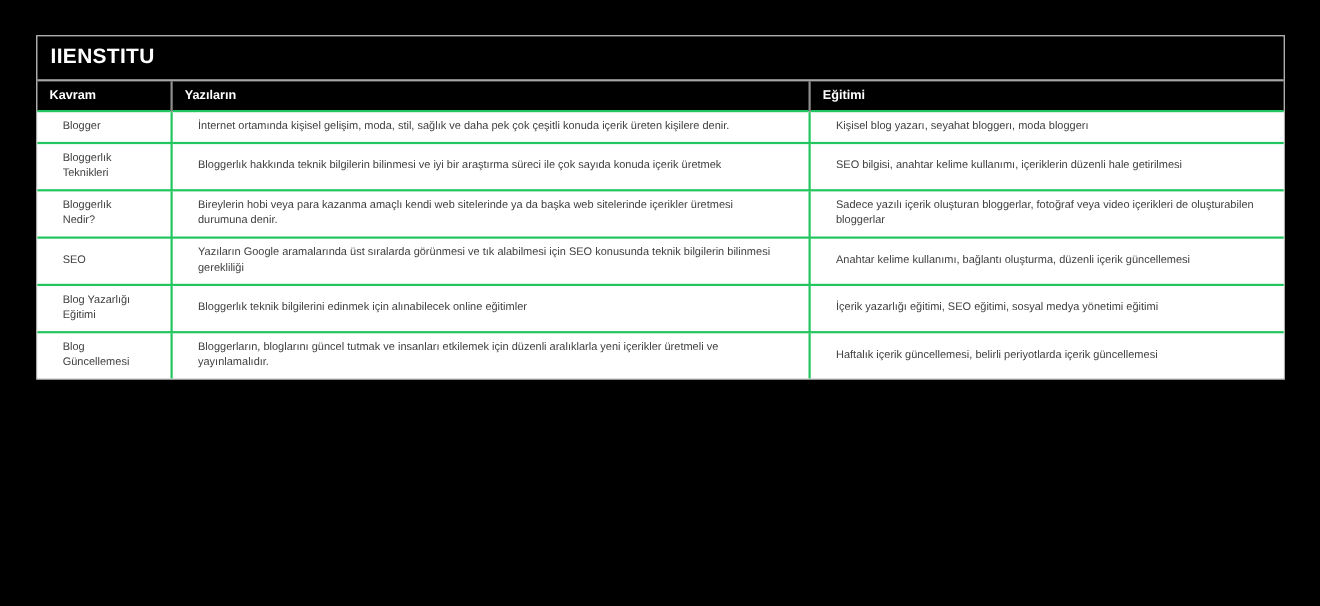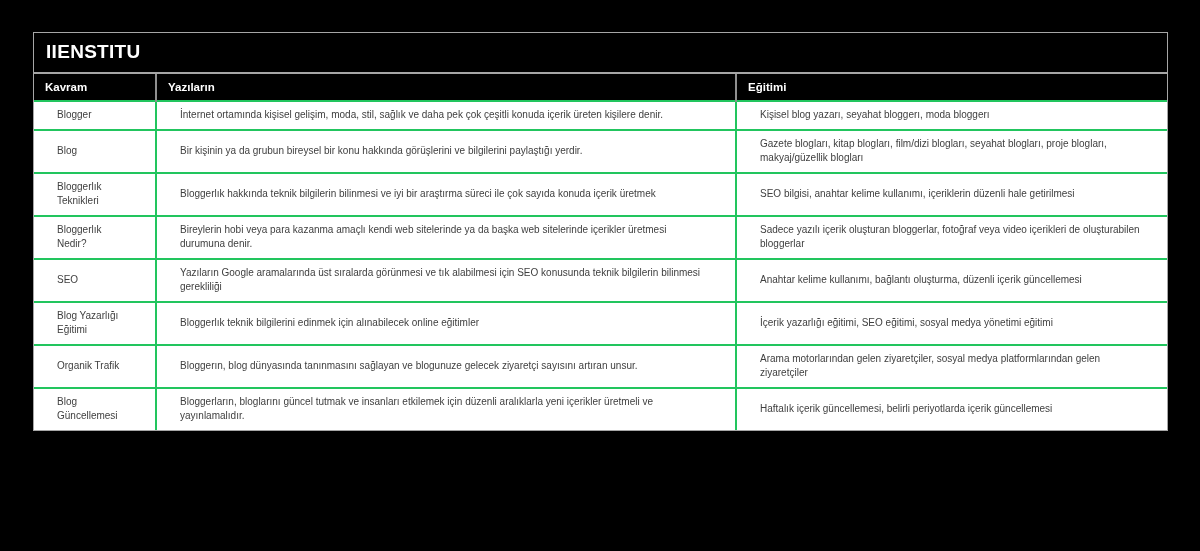--- a/index.html
+++ b/index.html
@@ -89,50 +89,40 @@
           <th>Eğitimi</th>
         </tr>
       </thead>
       <tbody>
         <tr>
           <td>Blogger</td>
           <td>İnternet ortamında kişisel gelişim, moda, stil, sağlık ve daha pek çok çeşitli konuda içerik üreten kişilere denir.</td>
           <td>Kişisel blog yazarı, seyahat bloggerı, moda bloggerı</td>
         </tr>
         <tr>
-          <td>Blog</td>
-          <td>Bir kişinin ya da grubun bireysel bir konu hakkında görüşlerini ve bilgilerini paylaştığı yerdir.</td>
-          <td>Gazete blogları, kitap blogları, film/dizi blogları, seyahat blogları, proje blogları, makyaj/güzellik blogları</td>
-        </tr>
-        <tr>
           <td>Bloggerlık Teknikleri</td>
           <td>Bloggerlık hakkında teknik bilgilerin bilinmesi ve iyi bir araştırma süreci ile çok sayıda konuda içerik üretmek</td>
           <td>SEO bilgisi, anahtar kelime kullanımı, içeriklerin düzenli hale getirilmesi</td>
         </tr>
         <tr>
           <td>Bloggerlık Nedir?</td>
           <td>Bireylerin hobi veya para kazanma amaçlı kendi web sitelerinde ya da başka web sitelerinde içerikler üretmesi durumuna denir.</td>
           <td>Sadece yazılı içerik oluşturan bloggerlar, fotoğraf veya video içerikleri de oluşturabilen bloggerlar</td>
         </tr>
         <tr>
           <td>SEO</td>
           <td>Yazıların Google aramalarında üst sıralarda görünmesi ve tık alabilmesi için SEO konusunda teknik bilgilerin bilinmesi gerekliliği</td>
           <td>Anahtar kelime kullanımı, bağlantı oluşturma, düzenli içerik güncellemesi</td>
         </tr>
         <tr>
           <td>Blog Yazarlığı Eğitimi</td>
           <td>Bloggerlık teknik bilgilerini edinmek için alınabilecek online eğitimler</td>
           <td>İçerik yazarlığı eğitimi, SEO eğitimi, sosyal medya yönetimi eğitimi</td>
         </tr>
         <tr>
-          <td>Organik Trafik</td>
-          <td>Bloggerın, blog dünyasında tanınmasını sağlayan ve blogunuze gelecek ziyaretçi sayısını artıran unsur.</td>
-          <td>Arama motorlarından gelen ziyaretçiler, sosyal medya platformlarından gelen ziyaretçiler</td>
-        </tr>
-        <tr>
           <td>Blog Güncellemesi</td>
           <td>Bloggerların, bloglarını güncel tutmak ve insanları etkilemek için düzenli aralıklarla yeni içerikler üretmeli ve yayınlamalıdır.</td>
           <td>Haftalık içerik güncellemesi, belirli periyotlarda içerik güncellemesi</td>
         </tr>
       </tbody>
     </table>
   </div>
 </div>
 
 </body></html>

